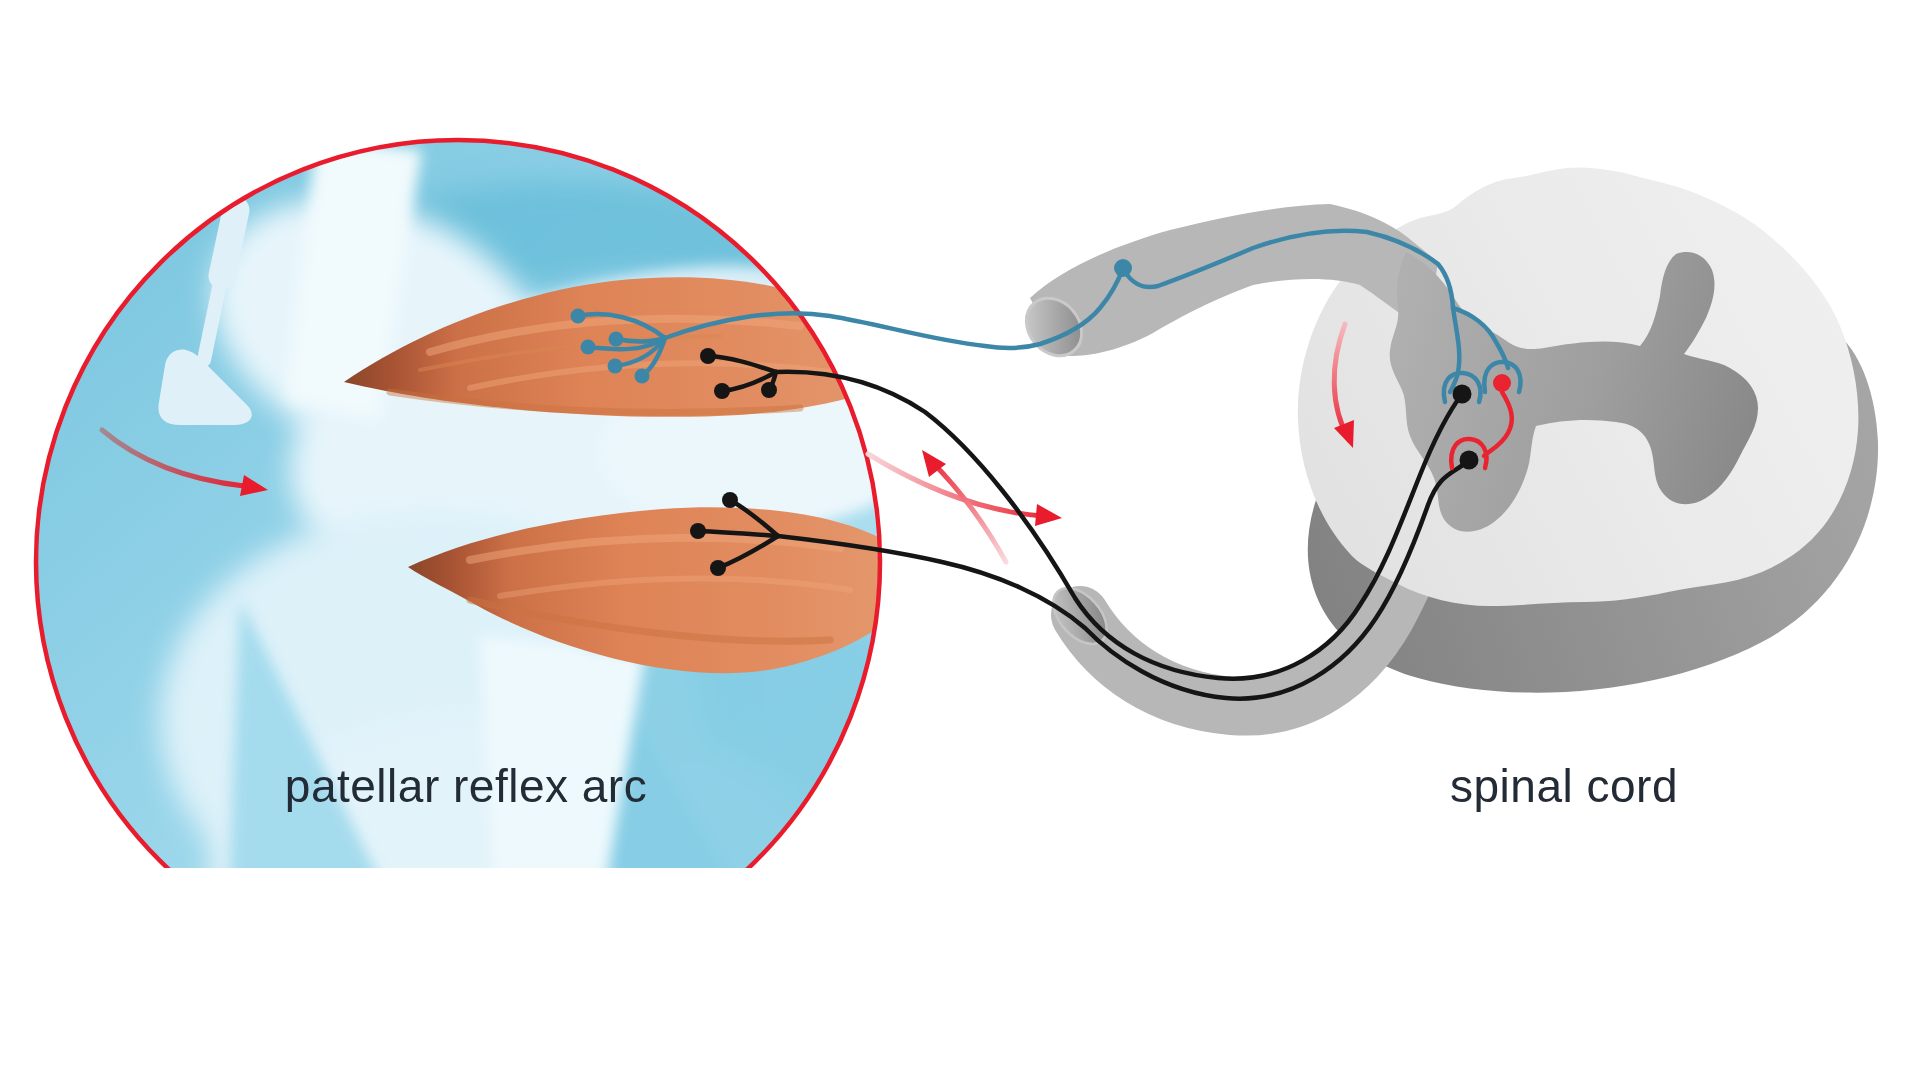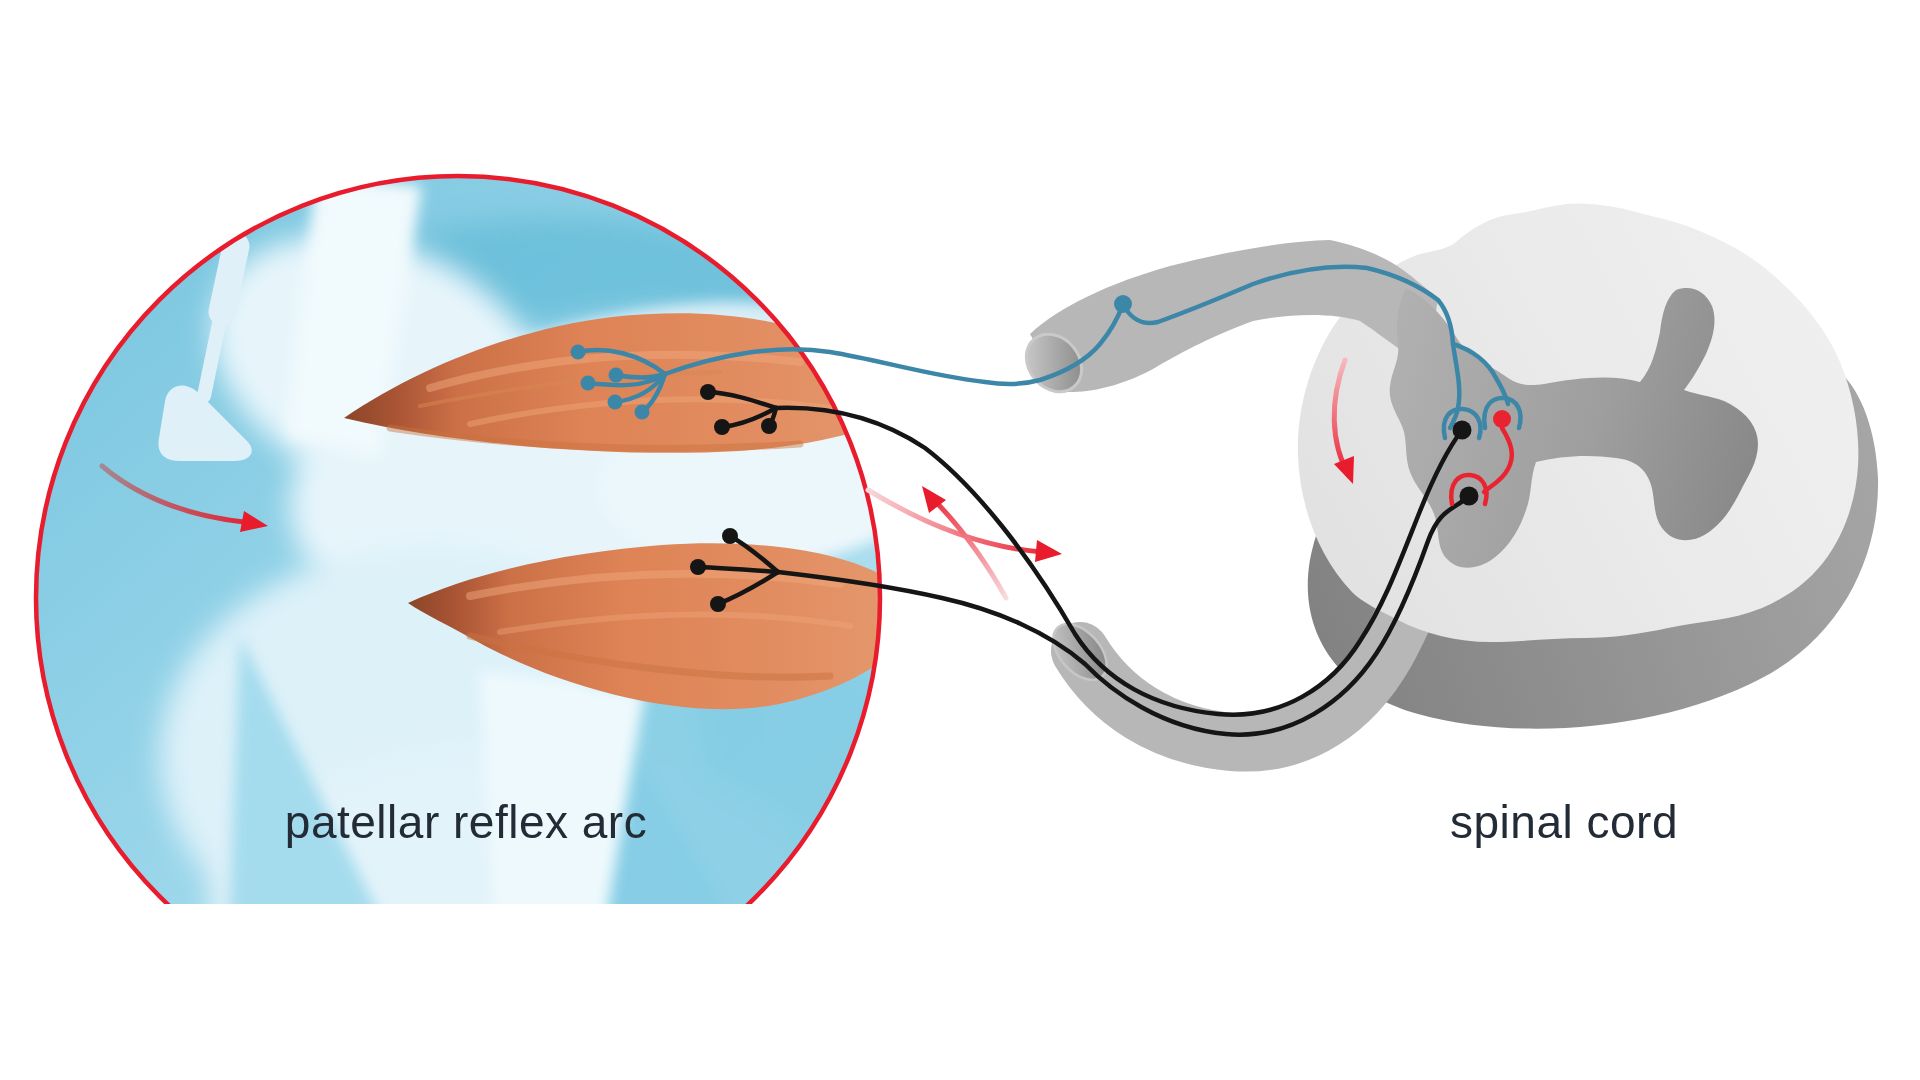--- a/index.html
+++ b/index.html
@@ -1,17 +1,17 @@
 <!DOCTYPE html>
 <html><head>
 <meta charset="utf-8">
 <style>
   html,body{margin:0;padding:0;background:#ffffff;}
   .stage{position:relative;width:1920px;height:868px;background:#ffffff;overflow:hidden;
-         font-family:"Liberation Sans", sans-serif;margin-top:36px;}
+         font-family:"Liberation Sans", sans-serif;}
   svg{display:block;}
   text.diagram-label{font-family:"Liberation Sans", sans-serif;font-size:46px;fill:#232b36;letter-spacing:.5px;}
 </style>
 </head>
 <body>
 
 <div class="stage">
 <svg width="1920" height="1080" viewBox="0 0 1920 1080">
   <defs>
     <clipPath id="circleClip">

